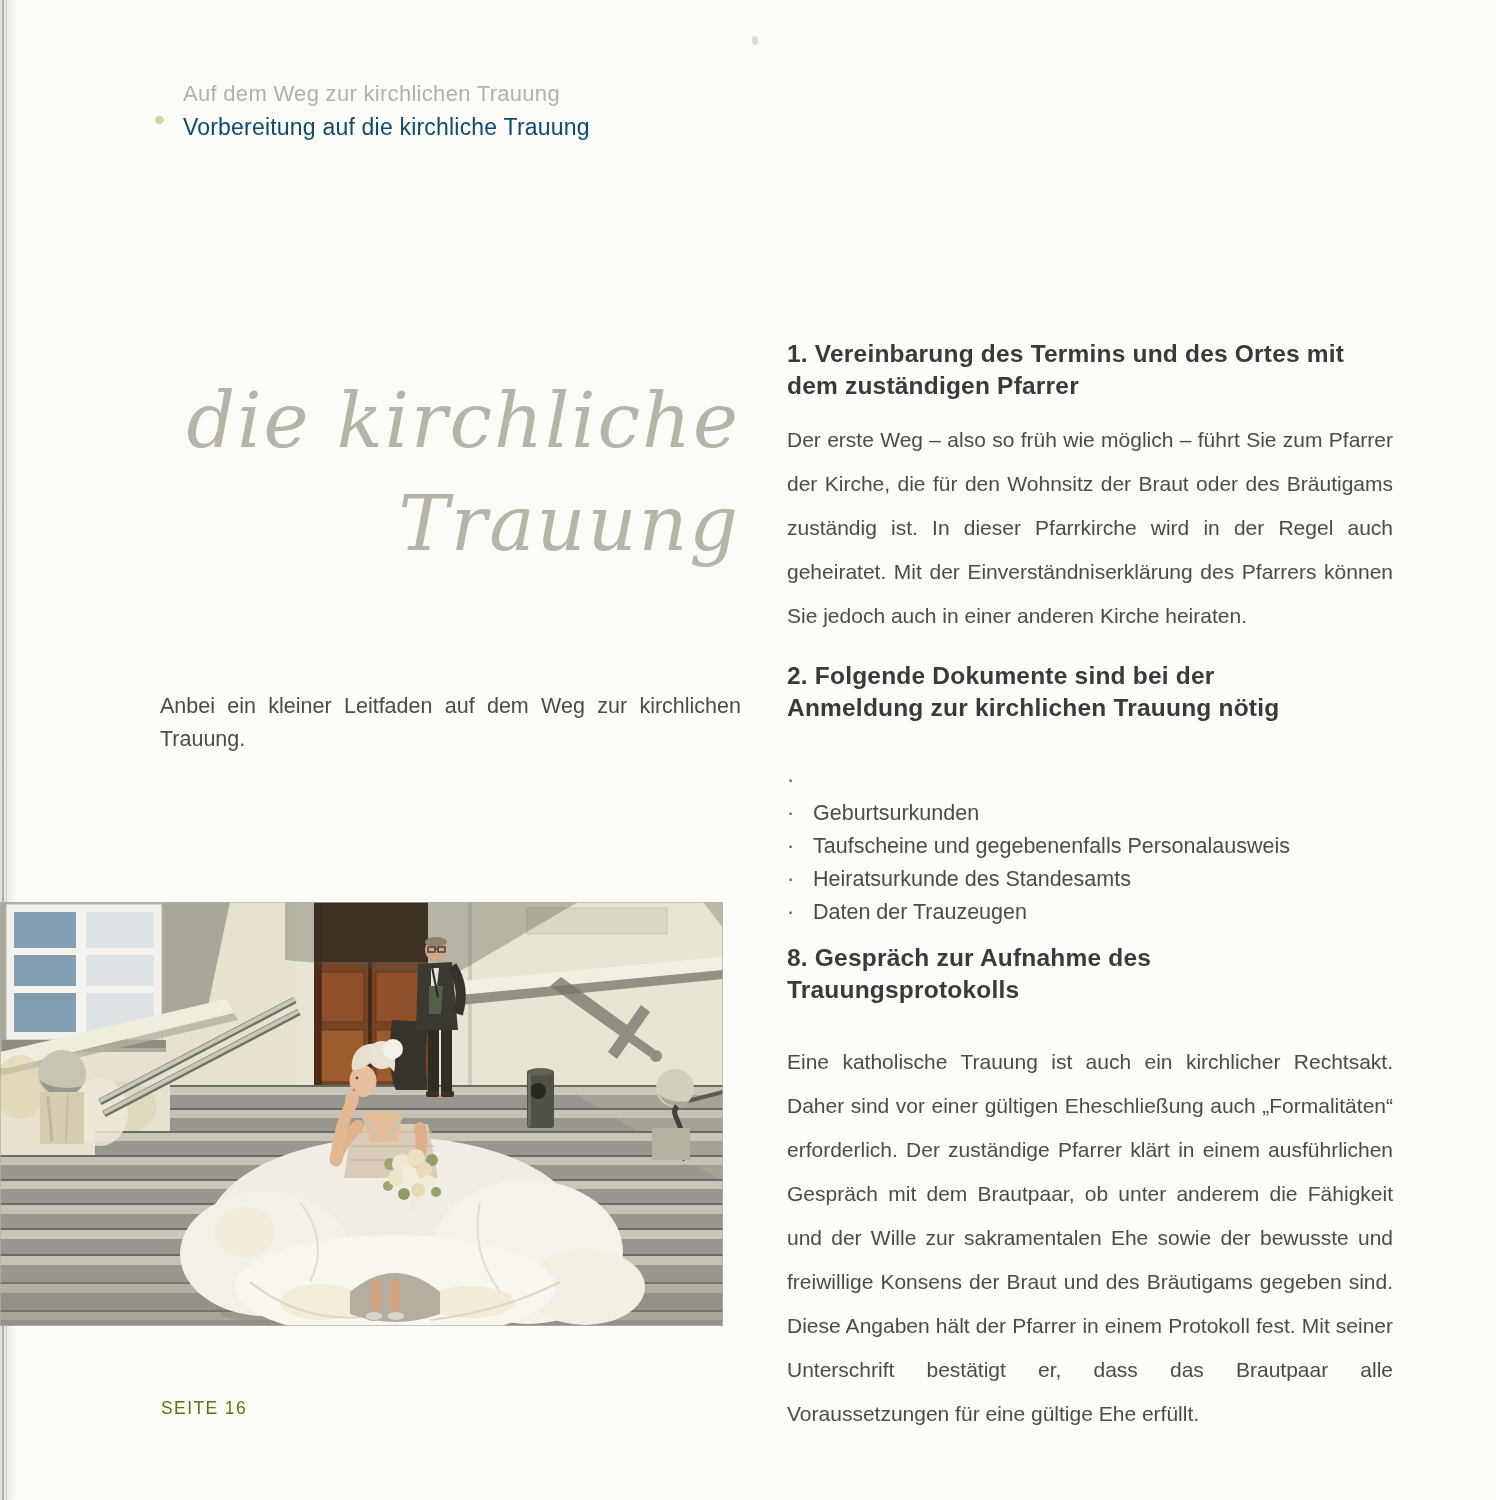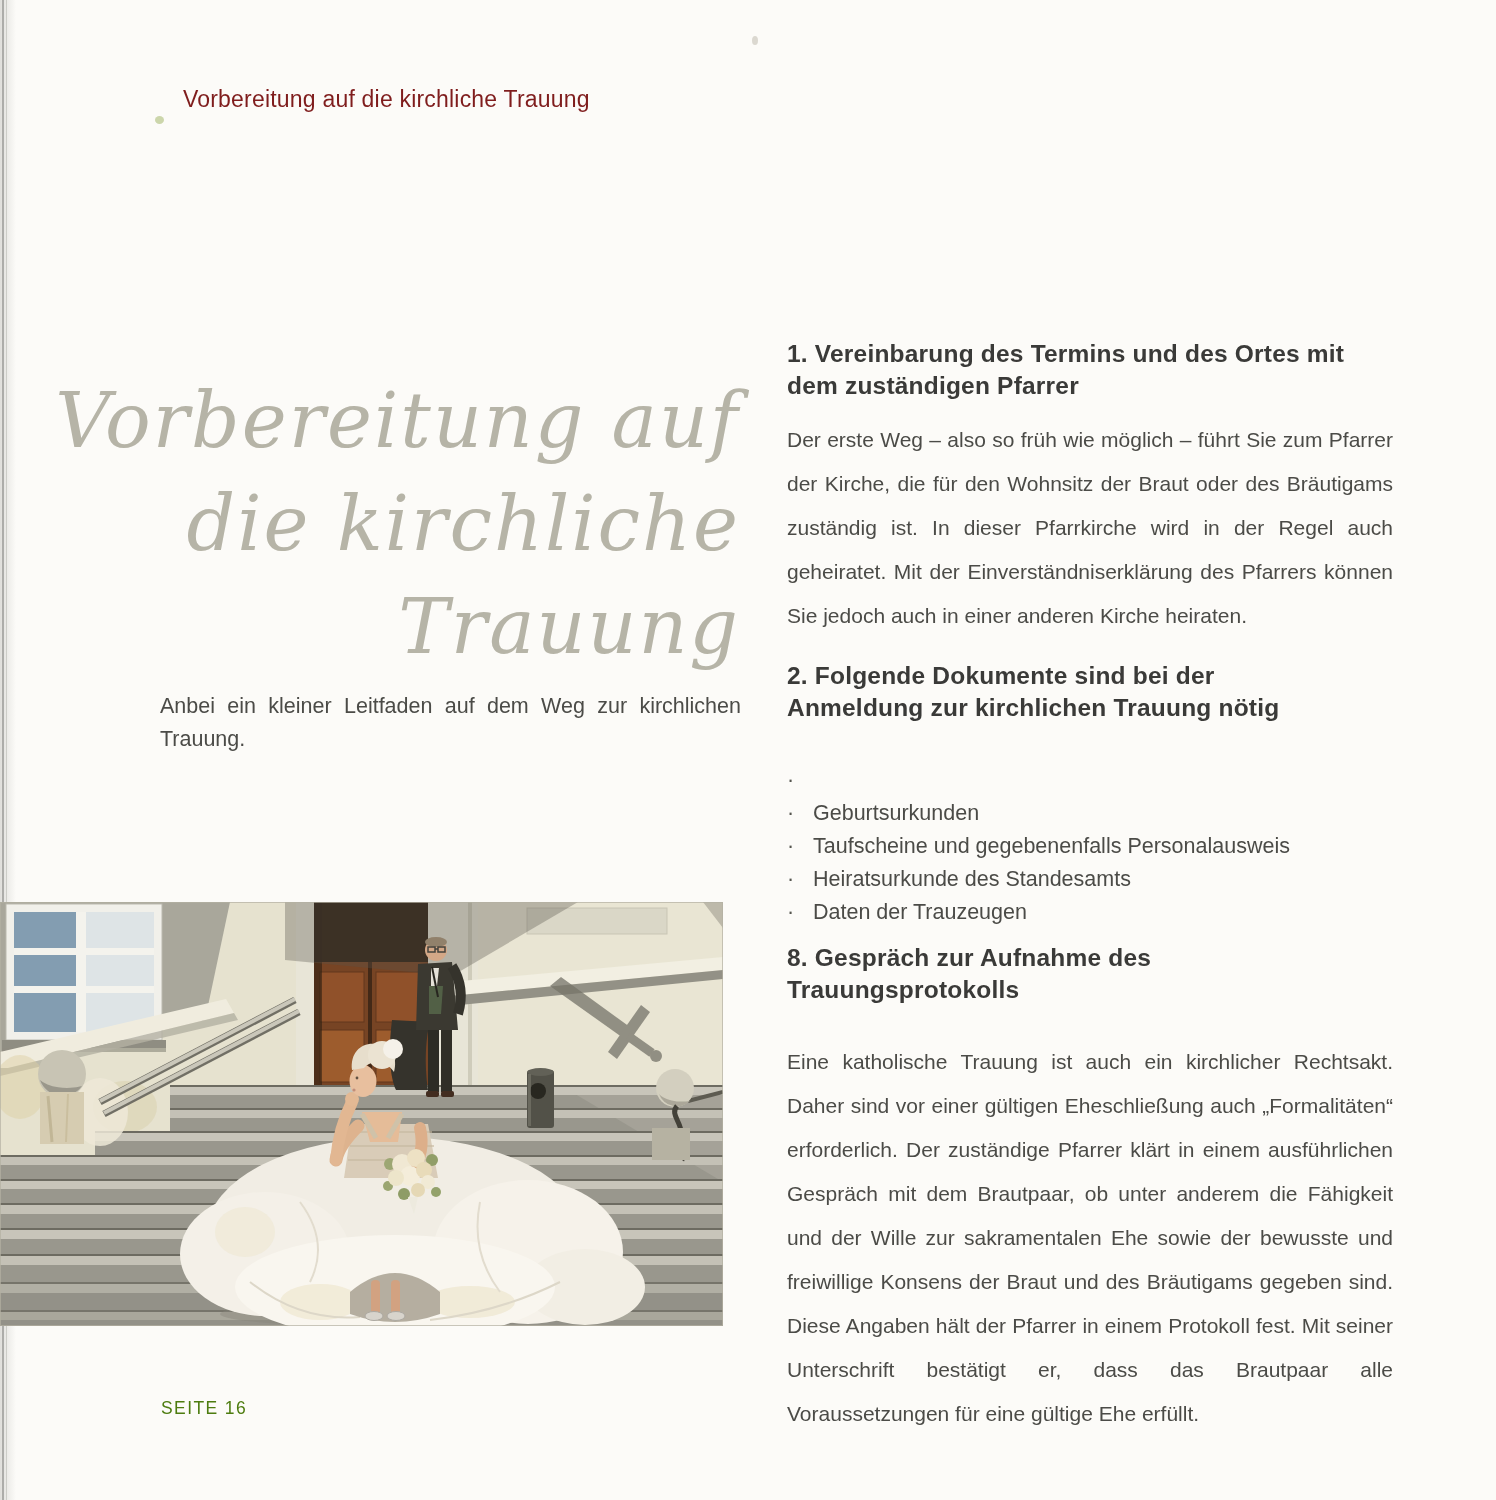--- a/index.html
+++ b/index.html
@@ -14,21 +14,21 @@
   
   .edge-grad { position:absolute; left:0; top:0; width:16px; height:100%;
     background:linear-gradient(90deg, rgba(110,110,105,.20), rgba(110,110,105,0)); }
   .edge1 { position:absolute; left:2px; top:0; width:2px; height:100%; background:#8f8f8c; opacity:.65; }
   .edge2 { position:absolute; left:6px; top:0; width:1px; height:100%; background:#c6c6c1; opacity:.8; }
   .speck { position:absolute; left:752px; top:36px; width:6px; height:9px; background:#dbd8d0; border-radius:50%; }
 
   
   .crumbs { position:absolute; left:183px; top:80px; }
   .crumb1 { font-size:22px; line-height:28px; color:#b2b1a5; letter-spacing:.3px; }
-  .crumb2 { font-size:23px; line-height:30px; color:#7f1d1d; letter-spacing:.2px; margin-top:4px; }
+  .crumb2 { font-size:23px; line-height:30px; color:#0c4a6e; letter-spacing:.2px; margin-top:4px; }
   .crumb-dot { position:absolute; left:-28px; top:36px; width:9px; height:8px;
     background:#c3cf9d; border-radius:50%; opacity:.85; }
 
   
   .script-title { position:absolute; top:318px; right:756px; text-align:right;
     font-family:"DejaVu Serif", serif; font-style:italic; font-weight:400;
     font-size:76px; line-height:103px; color:#b6b4a7; letter-spacing:2px; white-space:nowrap; }
 
   
   .intro { position:absolute; left:160px; top:690px; width:581px; }
@@ -62,25 +62,25 @@
 
 <div class="page">
 
   <div class="edge-grad"></div>
   <div class="edge1"></div>
   <div class="edge2"></div>
   <div class="speck"></div>
 
   <header class="crumbs">
     <div class="crumb-dot"></div>
+    <div class="crumb1">Auf dem Weg zur kirchlichen Trauung</div>
     <div class="crumb2">Vorbereitung auf die kirchliche Trauung</div>
   </header>
 
   <h1 class="script-title">
-    <div>Vorbereitung auf</div>
     <div>die kirchliche</div>
     <div>Trauung</div>
   </h1>
 
   <section class="intro">
     <p>Anbei ein kleiner Leitfaden auf dem Weg zur kirchlichen Trauung.</p>
   </section>
 
   <figure class="photo">
     <svg width="723" height="424" viewBox="0 0 723 424" xmlns="http://www.w3.org/2000/svg">

